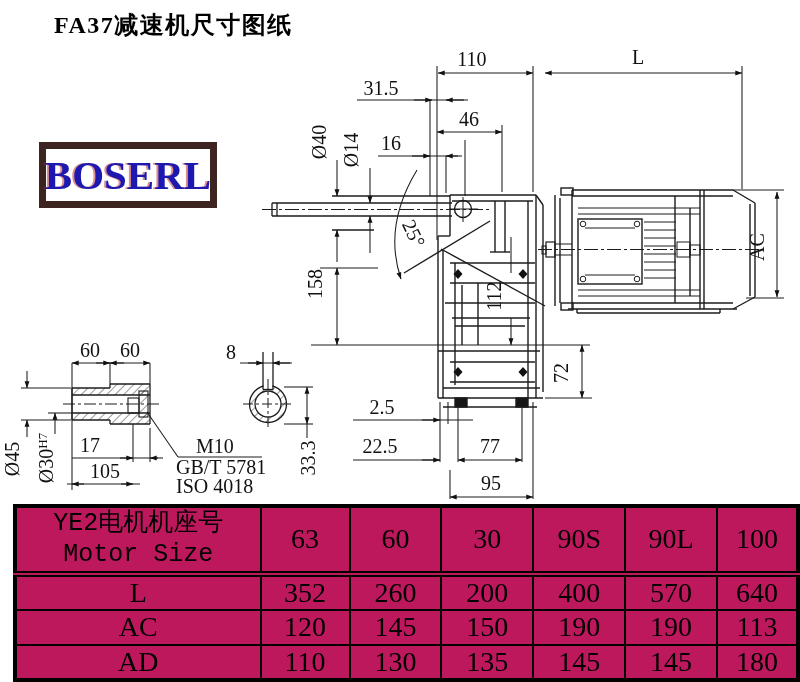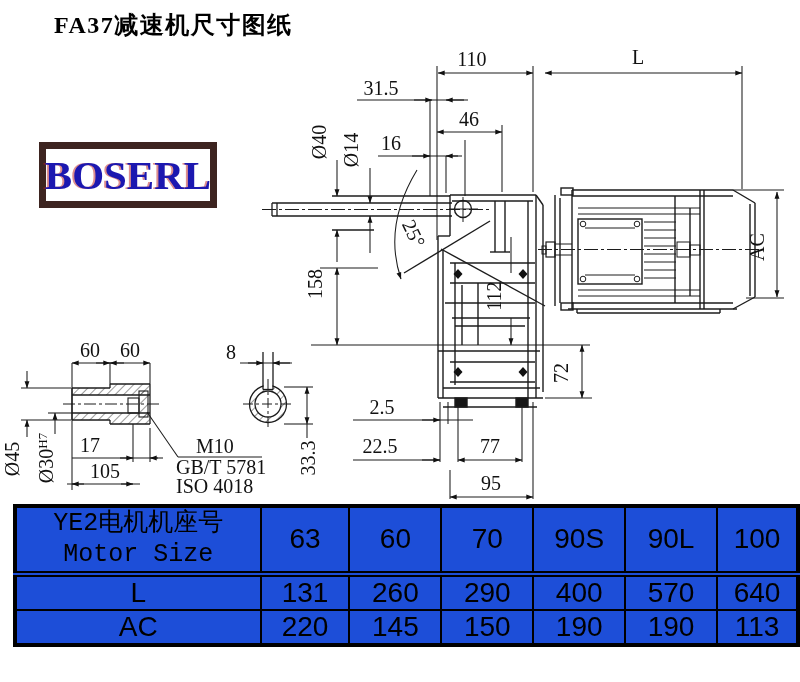--- a/index.html
+++ b/index.html
@@ -1,22 +1,22 @@
 <!DOCTYPE html>
 <html><head>
 <meta charset="utf-8">
 <style>
   html,body{margin:0;padding:0;background:#fff;}
   body{width:800px;height:682px;position:relative;font-family:"Liberation Serif",serif;}
   #title{position:absolute;left:54px;top:9px;font-size:24px;font-weight:bold;color:#000;letter-spacing:1.5px;white-space:nowrap;}
   #logo{position:absolute;left:27px;top:142px;width:164px;height:52px;border:7px solid #3d2420;background:#fff;display:flex;align-items:center;justify-content:center;margin-left:12px;}
   #logo span{font-family:"Liberation Serif",serif;font-size:41px;font-weight:bold;color:#1c18b0;line-height:1;text-shadow:-2px 0 0 rgba(190,30,30,0.5);}
   svg text{font-family:"Liberation Serif",serif;font-size:20px;fill:#111;stroke:none;}
-  table{position:absolute;left:13px;top:504px;border-collapse:collapse;table-layout:fixed;background:#1d4ed8;border:4px solid #000;}
-  td{border:2px solid #000;text-align:center;vertical-align:middle;padding:0;font-family:Liberation Sans, sans-serif;color:#000;}
+  table{position:absolute;left:13px;top:504px;border-collapse:collapse;table-layout:fixed;background:#be185d;border:4px solid #000;}
+  td{border:2px solid #000;text-align:center;vertical-align:middle;padding:0;font-family:Liberation Serif, serif;color:#000;}
   tr.hdr td{border-bottom:6px double #000;}
   td.num{font-size:28px;}
   .hcell{font-size:25px;line-height:1.25;font-family:"Liberation Mono",monospace;}
   tr.data{height:35px;}
 </style>
 </head>
 <body>
 
 <div id="title">FA37减速机尺寸图纸</div>
 <div id="logo">
@@ -325,37 +325,46 @@
       <col style="width:81px">
     </colgroup>
   <tbody>
       <tr class="hdr" style="height:60px;">
     <td class="hcell">
           <div>YE2电机机座号</div>
           <div>Motor Size</div>
         </td>
     <td class="num">63</td>
     <td class="num">60</td>
-    <td class="num">70</td>
+    <td class="num">30</td>
     <td class="num">90S</td>
     <td class="num">90L</td>
     <td class="num">100</td>
   </tr>
   <tr class="data">
     <td class="num">L</td>
-    <td class="num">131</td>
+    <td class="num">352</td>
     <td class="num">260</td>
-    <td class="num">290</td>
+    <td class="num">200</td>
     <td class="num">400</td>
     <td class="num">570</td>
     <td class="num">640</td>
   </tr>
   <tr class="data">
     <td class="num">AC</td>
-    <td class="num">220</td>
+    <td class="num">120</td>
     <td class="num">145</td>
     <td class="num">150</td>
     <td class="num">190</td>
     <td class="num">190</td>
     <td class="num">113</td>
   </tr>
+  <tr class="data">
+    <td class="num">AD</td>
+    <td class="num">110</td>
+    <td class="num">130</td>
+    <td class="num">135</td>
+    <td class="num">145</td>
+    <td class="num">145</td>
+    <td class="num">180</td>
+  </tr>
 </tbody>
   </table>
 
 </body></html>

